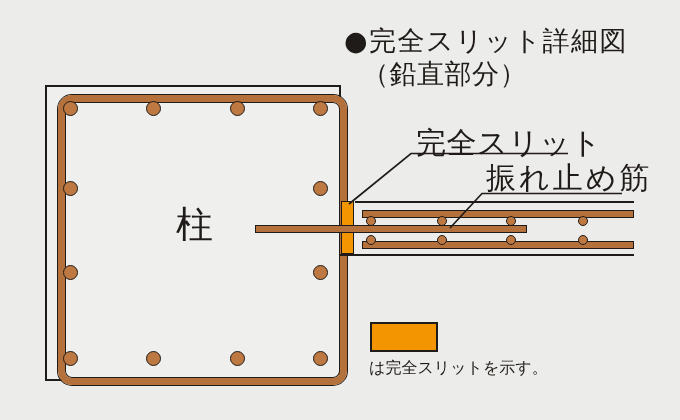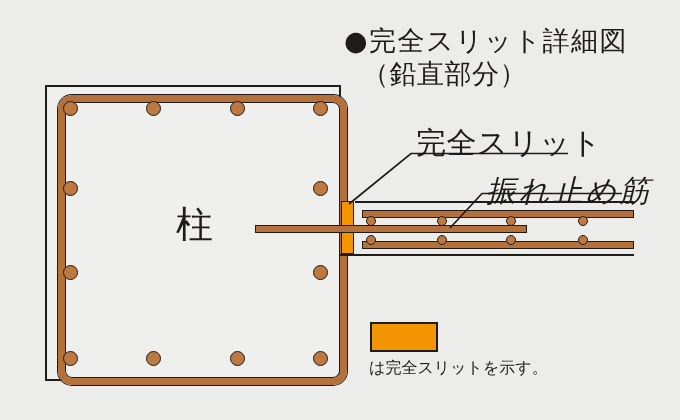--- a/index.html
+++ b/index.html
@@ -54,21 +54,21 @@
   .slit-rect{
     left:341px;top:201px;width:13px;height:53px;
     background:#F39500;border:1px solid #1F1B18;box-sizing:border-box;
   }
 
   
   .callout{
     font-size:30px;line-height:1;white-space:nowrap;
   }
   .callout-slit{left:416px;top:128px;letter-spacing:0.5px;}
-  .callout-brace{left:486px;top:176px;letter-spacing:3px;font-style:italic;}
+  .callout-brace{left:486px;top:163px;letter-spacing:3px;}
   .leader-svg{left:0;top:0;width:680px;height:420px;pointer-events:none;}
 
   
   .title-line1{left:344px;top:26px;font-size:27px;line-height:1.1;letter-spacing:1.5px;white-space:nowrap;}
   .title-line2{left:362px;top:59px;font-size:27px;line-height:1.1;letter-spacing:0.5px;white-space:nowrap;}
 
   
   .legend-swatch{
     left:370px;top:322px;width:64px;height:26px;
     background:#F39500;border:2px solid #1F1B18;

